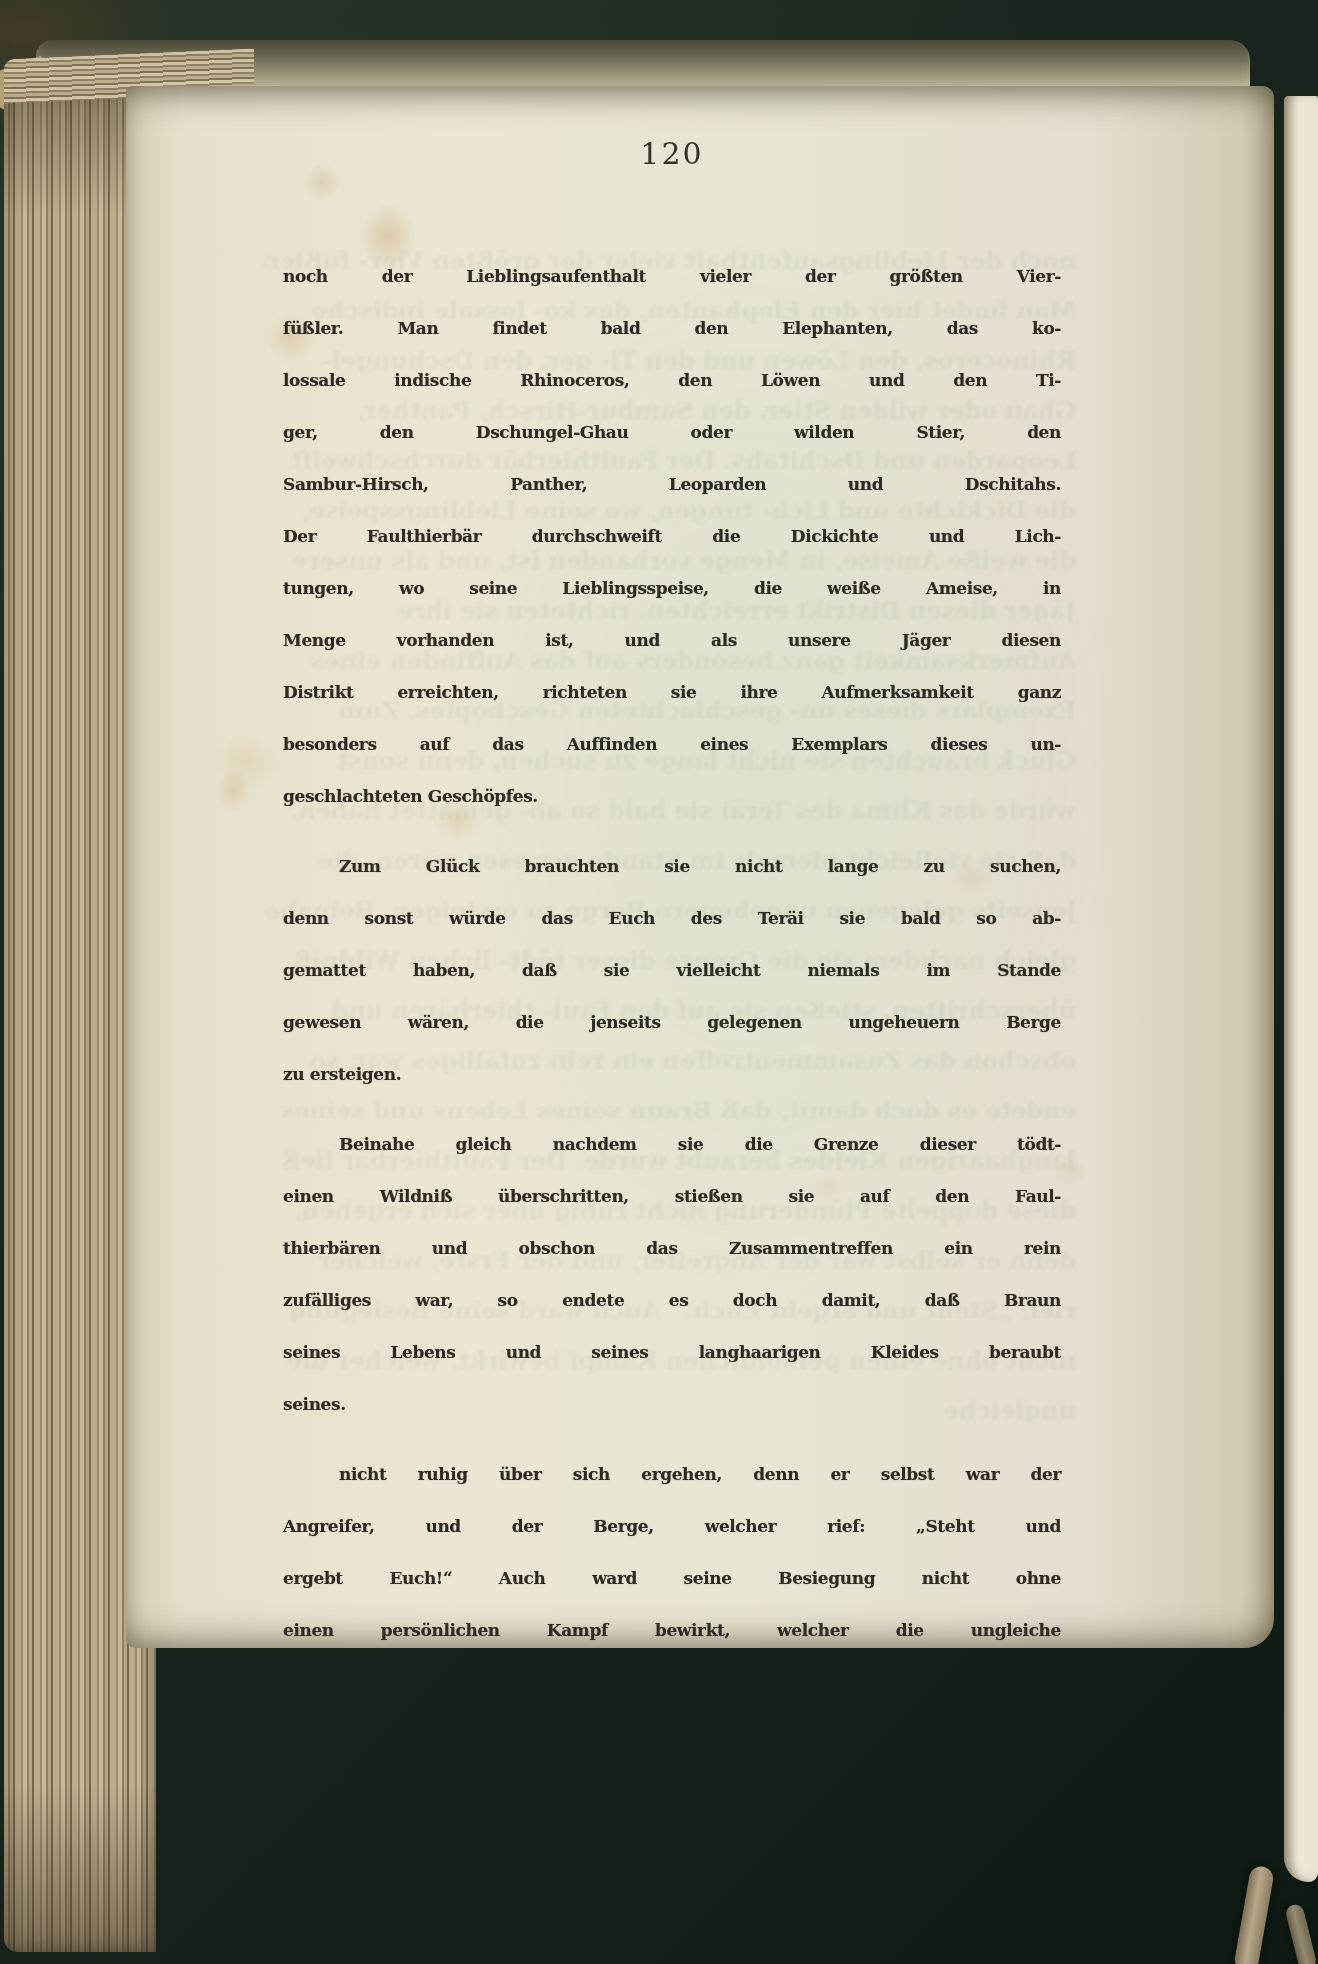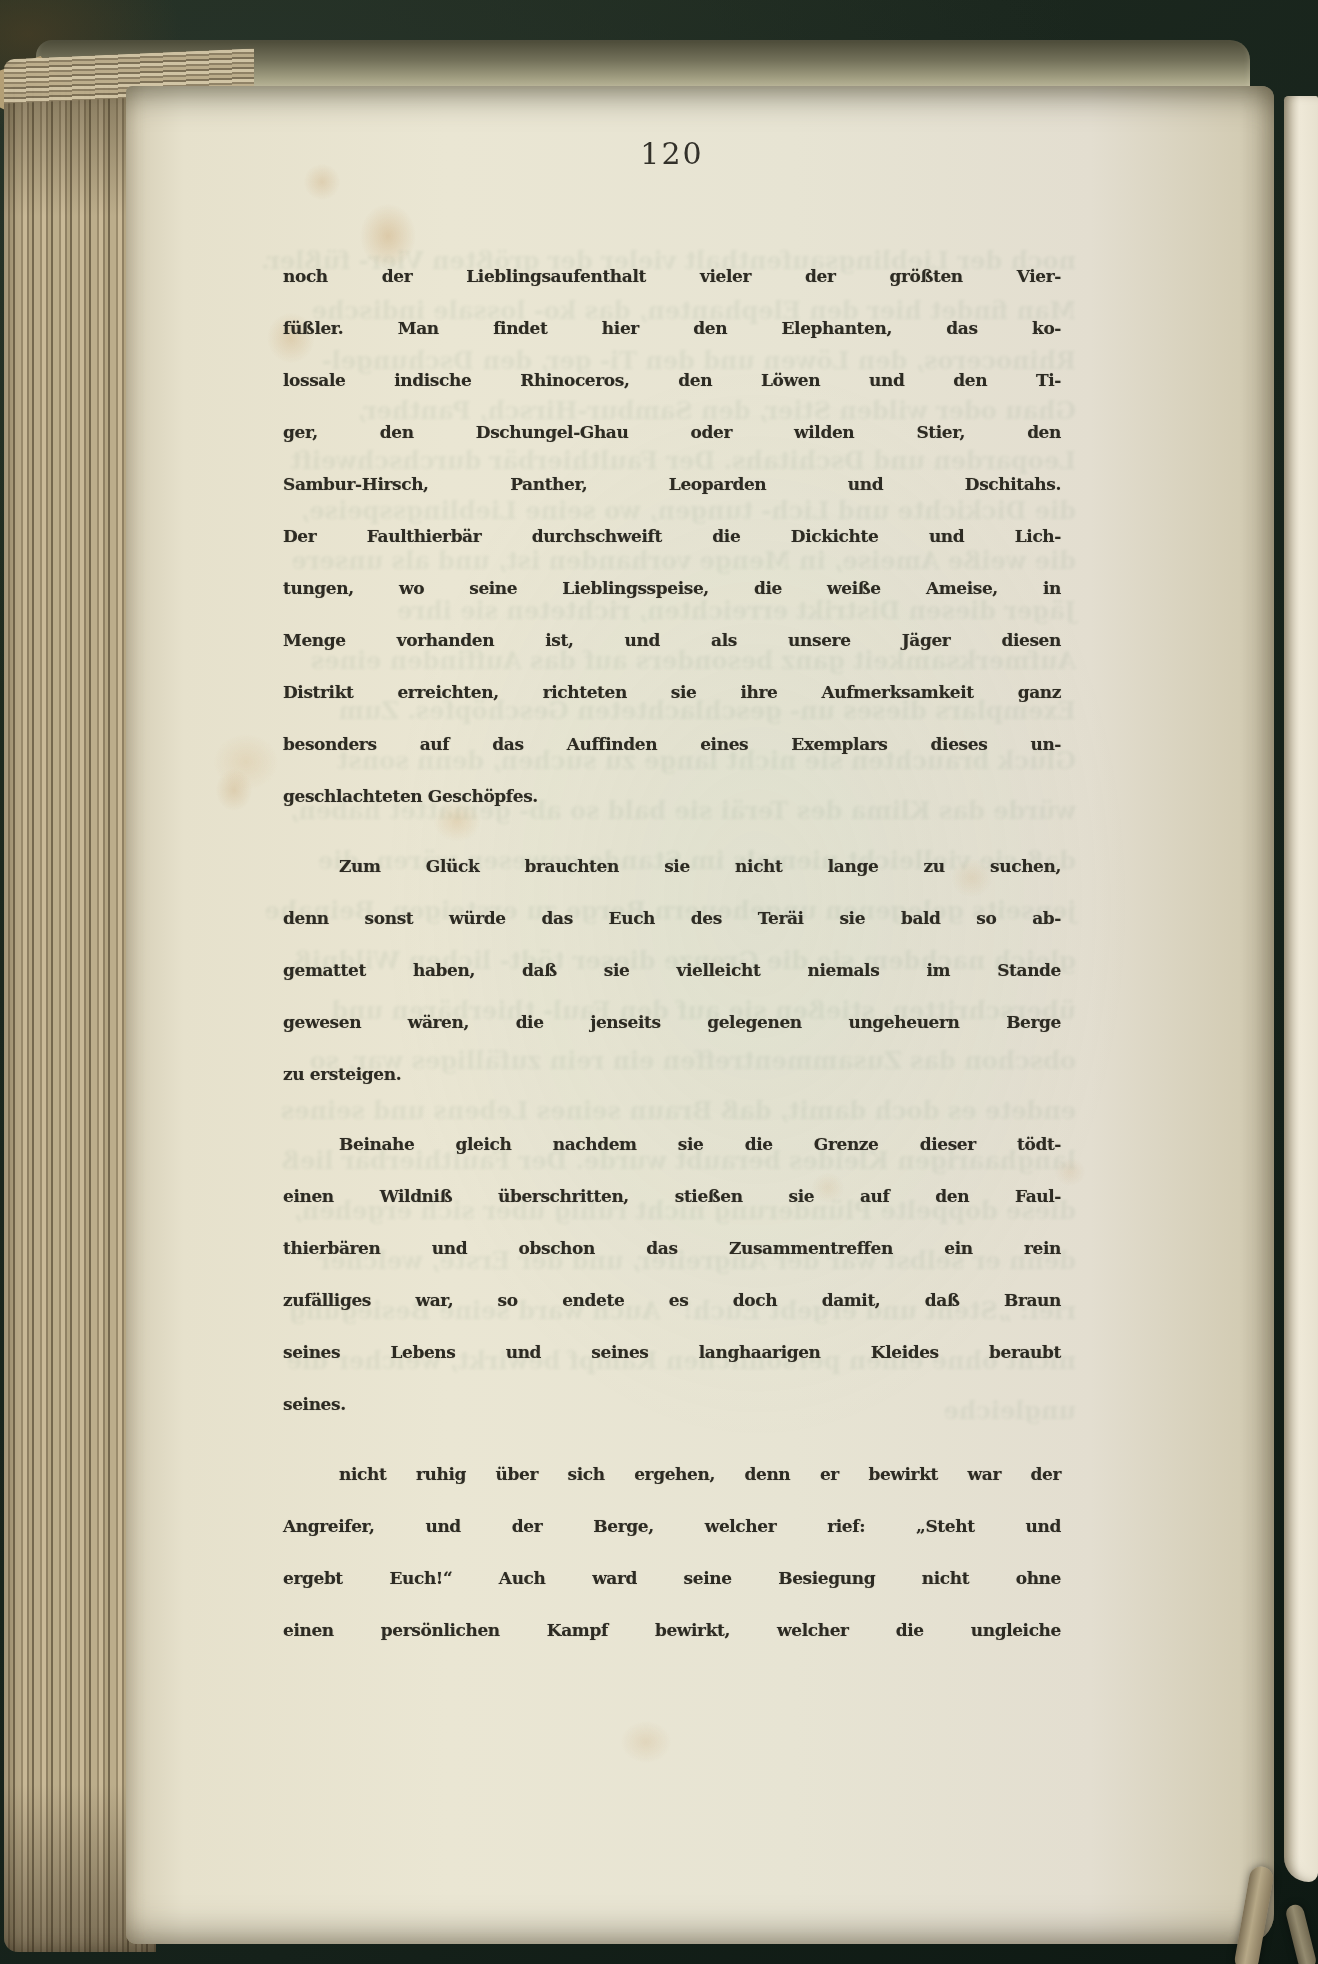--- a/index.html
+++ b/index.html
@@ -38,21 +38,21 @@
     background:linear-gradient(180deg,#4b4a38 0%,#73715a 38%,#a3a083 72%,#ccc6ab 100%);
     box-shadow:inset 0 -4px 6px rgba(255,250,225,.22);
   }
   .corner-scrap{
     position:absolute;left:0;top:56px;width:70px;height:66px;background:#c2ab7e;
     clip-path:polygon(0 22%,58% 0,100% 52%,42% 100%,0 78%);opacity:.9;
   }
 
   
   .page{
-    position:absolute;left:126px;top:86px;width:1148px;height:1858px;
+    position:absolute;left:126px;top:86px;width:1148px;height:1562px;
     border-radius:6px 12px 30px 10px;
     background:linear-gradient(90deg,
       #d5cdb5 0%,#e6e1cc 5%,#eae6d3 28%,#e7e4d3 58%,#e3ded0 84%,#d3ccb4 97%,#bdb59c 100%);
     box-shadow:
       inset 0 28px 30px -18px rgba(70,65,45,.55),
       inset 0 -32px 32px -22px rgba(80,70,50,.5),
       inset -16px 0 24px -12px rgba(90,80,55,.45),
       inset 12px 0 20px -10px rgba(120,105,75,.35);
   }
   
@@ -120,21 +120,21 @@
   <div class="leaf-stack"></div>
   <div class="leaf-top"></div>
 
   <div class="page">
     <div class="ghost" aria-hidden="true">noch der Lieblingsaufenthalt vieler der größten Vier- füßler. Man findet hier den Elephanten, das ko- lossale indische Rhinoceros, den Löwen und den Ti- ger, den Dschungel-Ghau oder wilden Stier, den Sambur-Hirsch, Panther, Leoparden und Dschitahs. Der Faulthierbär durchschweift die Dickichte und Lich- tungen, wo seine Lieblingsspeise, die weiße Ameise, in Menge vorhanden ist, und als unsere Jäger diesen Distrikt erreichten, richteten sie ihre Aufmerksamkeit ganz besonders auf das Auffinden eines Exemplars dieses un- geschlachteten Geschöpfes. Zum Glück brauchten sie nicht lange zu suchen, denn sonst würde das Klima des Teräi sie bald so ab- gemattet haben, daß sie vielleicht niemals im Stande gewesen wären, die jenseits gelegenen ungeheuern Berge zu ersteigen. Beinahe gleich nachdem sie die Grenze dieser tödt- lichen Wildniß überschritten, stießen sie auf den Faul- thierbären und obschon das Zusammentreffen ein rein zufälliges war, so endete es doch damit, daß Braun seines Lebens und seines langhaarigen Kleides beraubt wurde. Der Faulthierbär ließ diese doppelte Plünderung nicht ruhig über sich ergehen, denn er selbst war der Angreifer, und der Erste, welcher rief: „Steht und ergebt Euch!“ Auch ward seine Besiegung nicht ohne einen persönlichen Kampf bewirkt, welcher die ungleiche</div>
     <div class="text-column">
       <div class="pagenum">120</div>
       <div class="paras" id="paras">
           <div class="para">
             <div class="line">noch der Lieblingsaufenthalt vieler der größten Vier-</div>
-            <div class="line">füßler. Man findet hier den Elephanten, das ko-</div>
+            <div class="line">füßler. Man findet bald den Elephanten, das ko-</div>
             <div class="line">lossale indische Rhinoceros, den Löwen und den Ti-</div>
             <div class="line">ger, den Dschungel-Ghau oder wilden Stier, den</div>
             <div class="line">Sambur-Hirsch, Panther, Leoparden und Dschitahs.</div>
             <div class="line">Der Faulthierbär durchschweift die Dickichte und Lich-</div>
             <div class="line">tungen, wo seine Lieblingsspeise, die weiße Ameise, in</div>
             <div class="line">Menge vorhanden ist, und als unsere Jäger diesen</div>
             <div class="line">Distrikt erreichten, richteten sie ihre Aufmerksamkeit ganz</div>
             <div class="line">besonders auf das Auffinden eines Exemplars dieses un-</div>
             <div class="line lastline">geschlachteten Geschöpfes.</div>
           </div>
@@ -147,21 +147,21 @@
           </div>
           <div class="para indent">
             <div class="line">Beinahe gleich nachdem sie die Grenze dieser tödt-</div>
             <div class="line">einen Wildniß überschritten, stießen sie auf den Faul-</div>
             <div class="line">thierbären und obschon das Zusammentreffen ein rein</div>
             <div class="line">zufälliges war, so endete es doch damit, daß Braun</div>
             <div class="line">seines Lebens und seines langhaarigen Kleides beraubt</div>
             <div class="line lastline">seines.</div>
           </div>
           <div class="para indent">
-            <div class="line">nicht ruhig über sich ergehen, denn er bewirkt war der</div>
+            <div class="line">nicht ruhig über sich ergehen, denn er selbst war der</div>
             <div class="line">Angreifer, und der Berge, welcher rief: „Steht und</div>
             <div class="line">ergebt Euch!“ Auch ward seine Besiegung nicht ohne</div>
             <div class="line">einen persönlichen Kampf bewirkt, welcher die ungleiche</div>
           </div>
         </div>
     </div>
   </div>
 
   <div class="next-page"></div>
   <div class="cord"></div>

